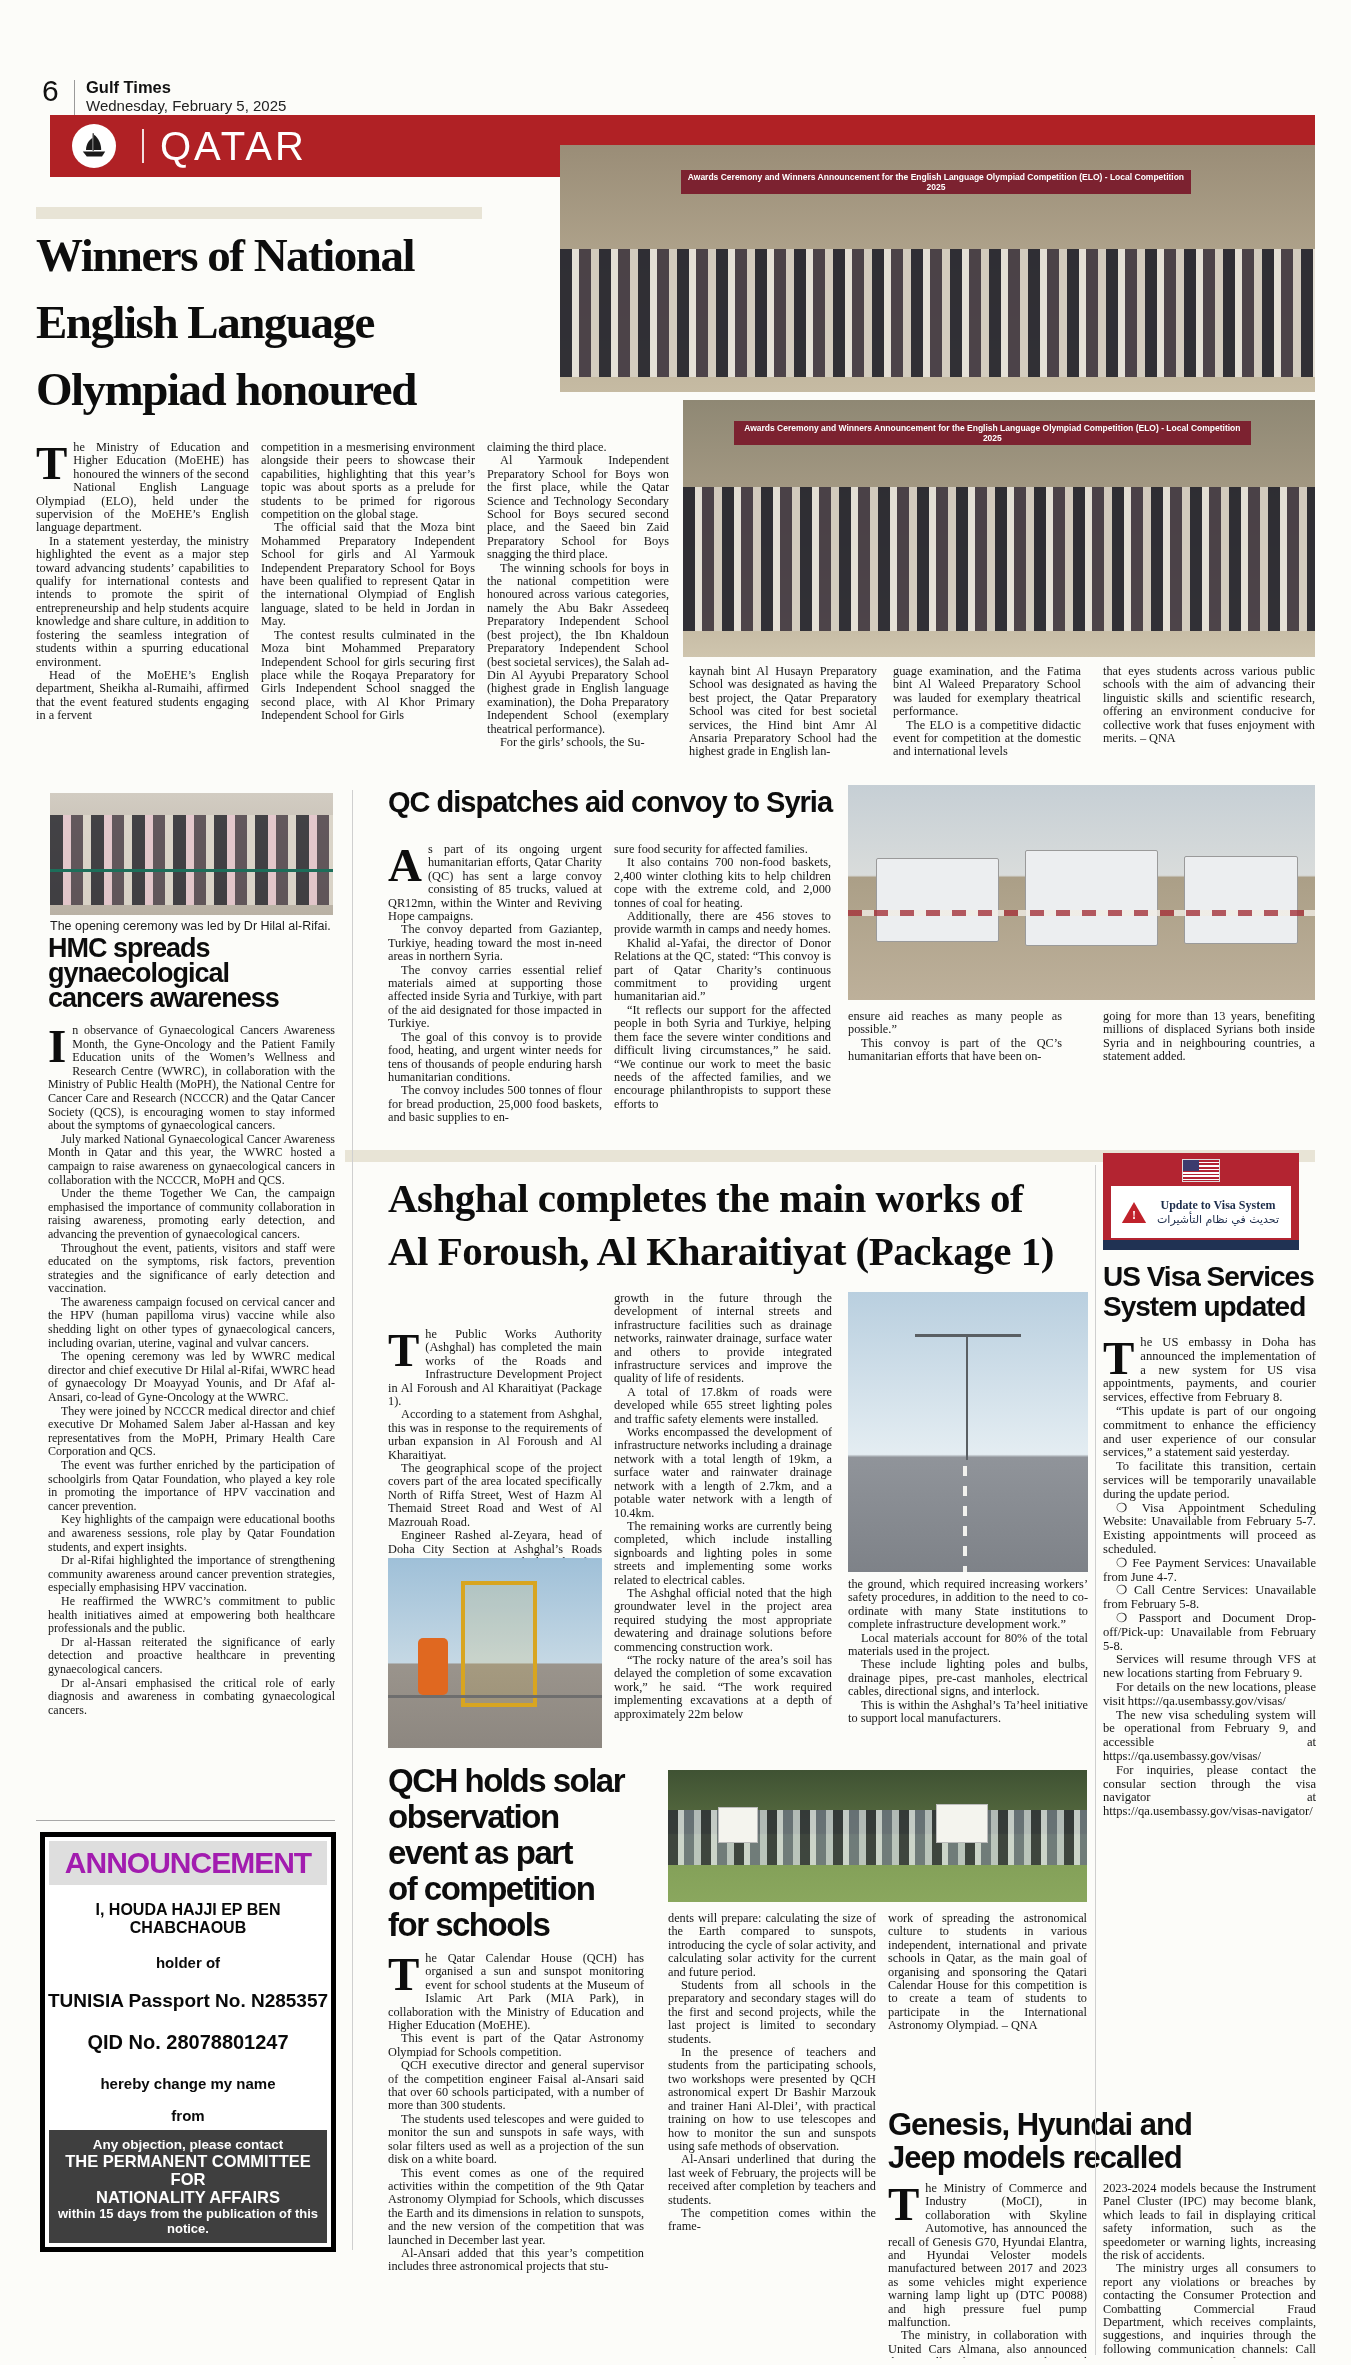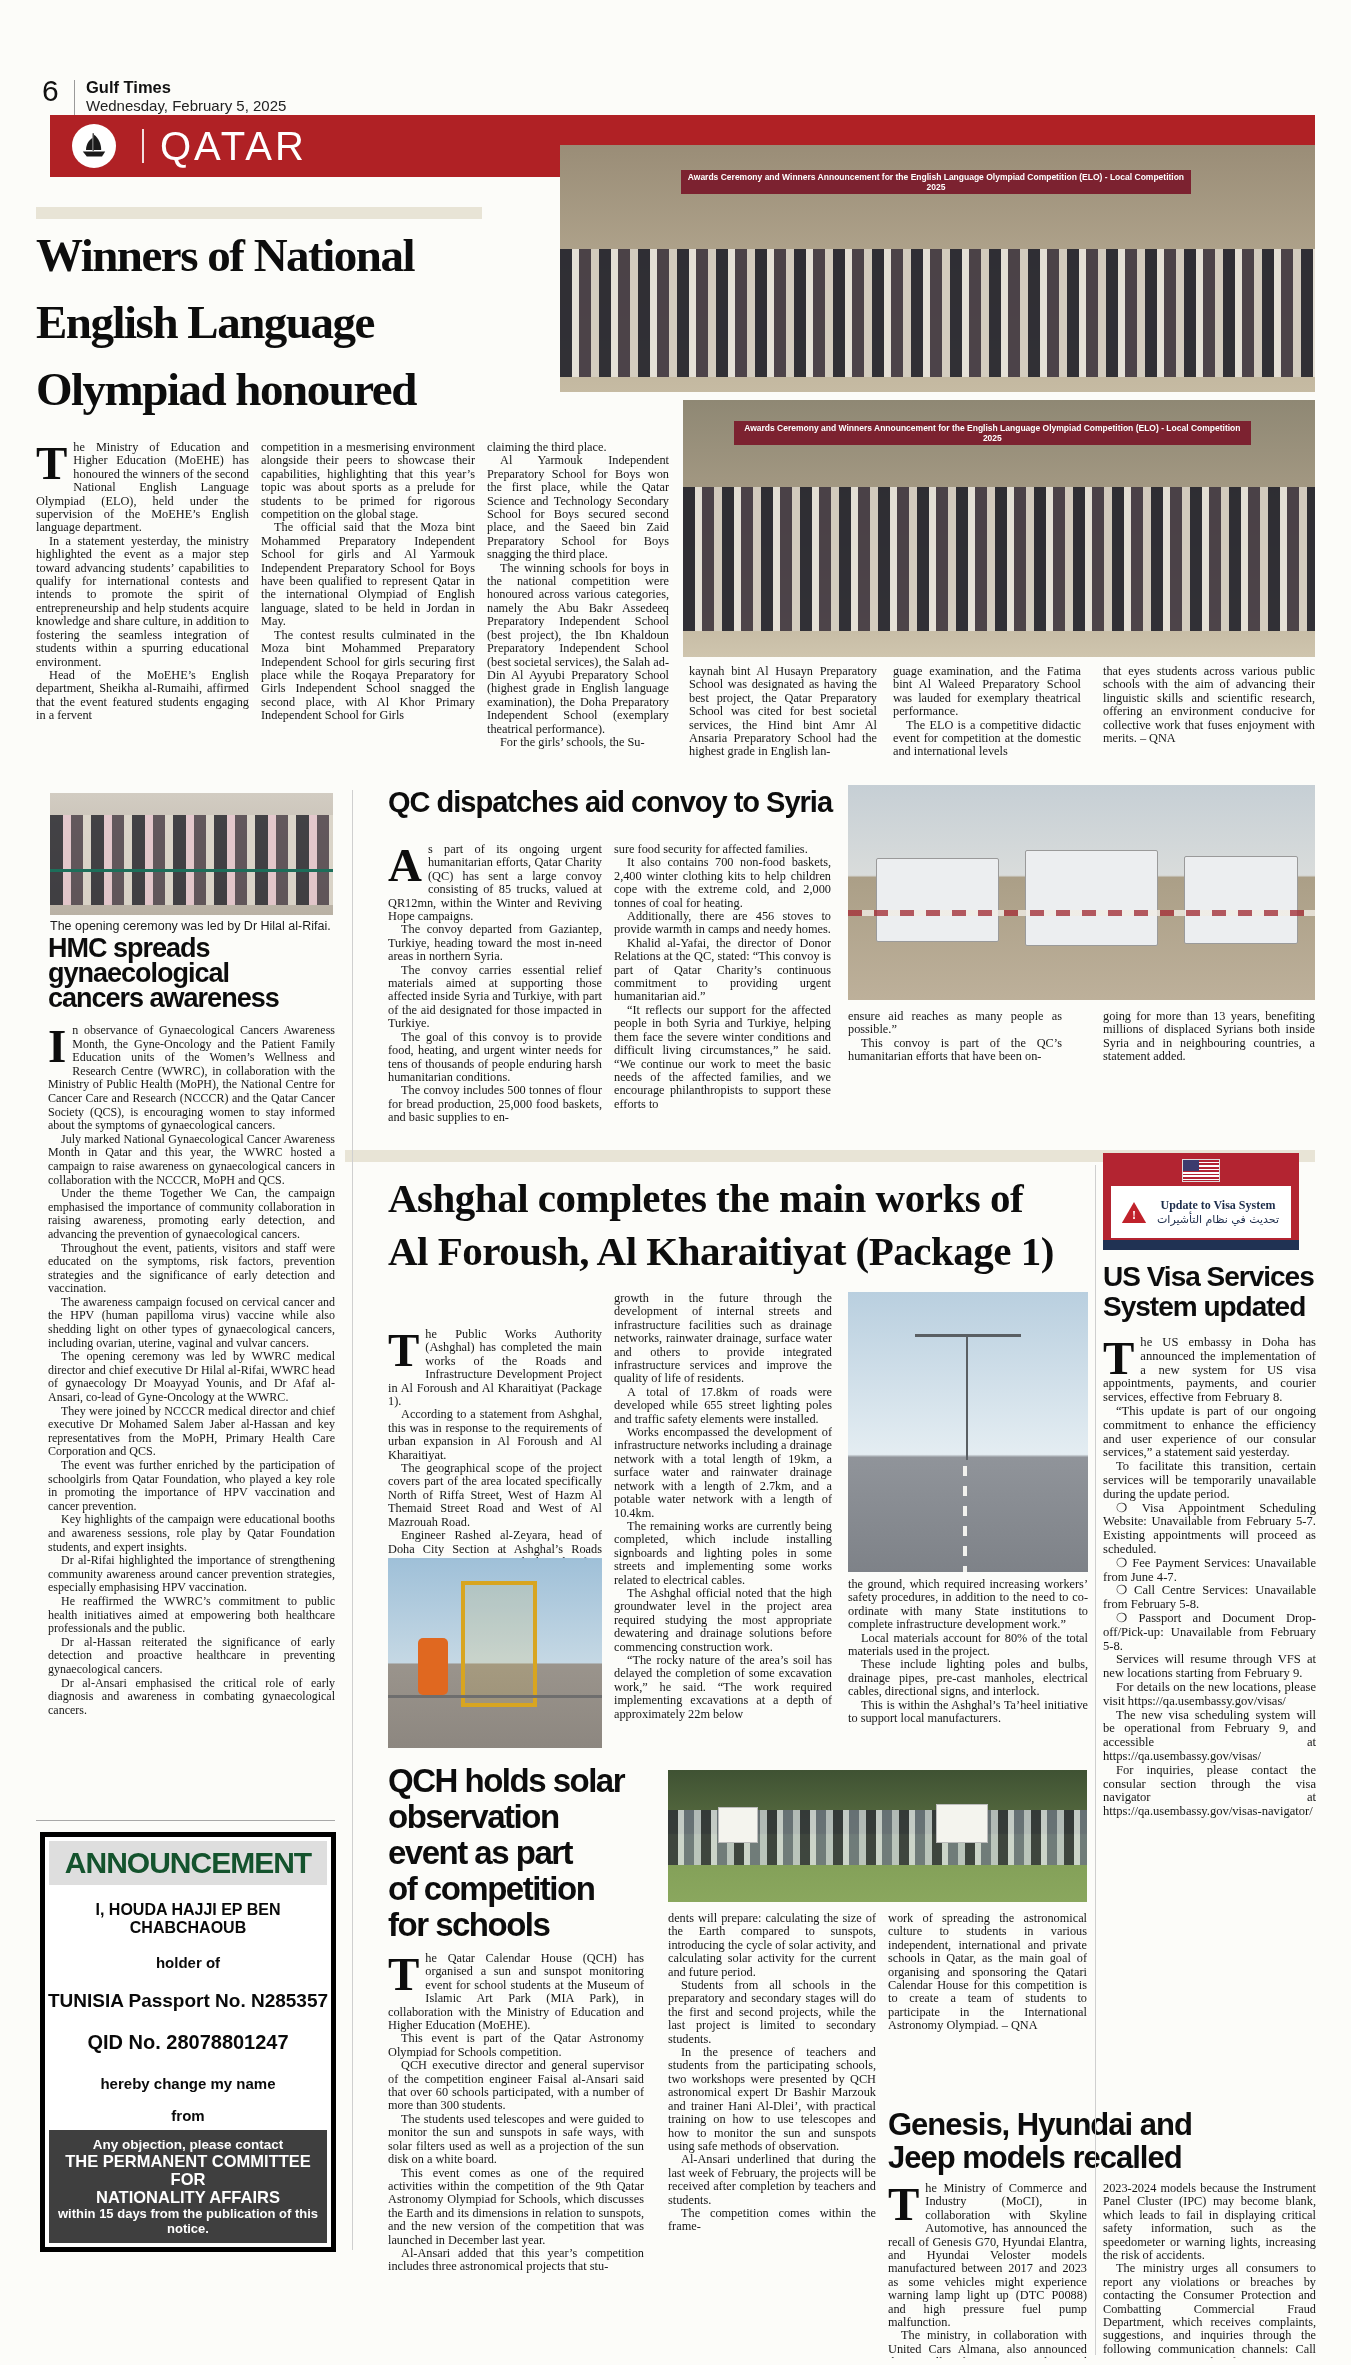--- a/index.html
+++ b/index.html
@@ -45,21 +45,21 @@
   .visa-box{position:absolute;left:8px;right:8px;top:33px;height:52px;background:#fff;
             display:flex;align-items:center;gap:8px;padding:0 10px;box-sizing:border-box;}
   .visa-txt{display:flex;flex-direction:column;align-items:center;flex:1;}
   .visa-t1{font:bold 12px/15px "Liberation Serif",serif;color:#1c2c4a;}
   .visa-t2{font:400 11px/14px "DejaVu Sans",sans-serif;color:#1c2c4a;}
   .navy{position:absolute;left:0;right:0;bottom:0;height:10px;background:#203253;}
   
   .ann{position:absolute;left:40px;top:1832px;width:296px;height:420px;background:#fff;
        border:5px solid #000;box-sizing:border-box;text-align:center;font-family:"Liberation Sans",sans-serif;}
   .ann-hdr{margin:4px;background:#dedede;font:800 30px/44px "Liberation Sans",sans-serif;
-           letter-spacing:-1px;color:#14532d;}
+           letter-spacing:-1px;color:#a21caf;}
   .ann-l{font-weight:bold;color:#0a0a0a;}
   .ann-foot{position:absolute;left:4px;right:4px;bottom:4px;background:#3f3f3f;color:#fff;
             padding:7px 3px;font-weight:bold;}
   .truck{position:absolute;background:#eceef0;border:1px solid #9a9a9a;border-radius:2px;}
   .placard{position:absolute;background:#f4f4ee;border:1px solid #bbb;}
 </style>
 </head>
 <body>
 
 <div class="page">

